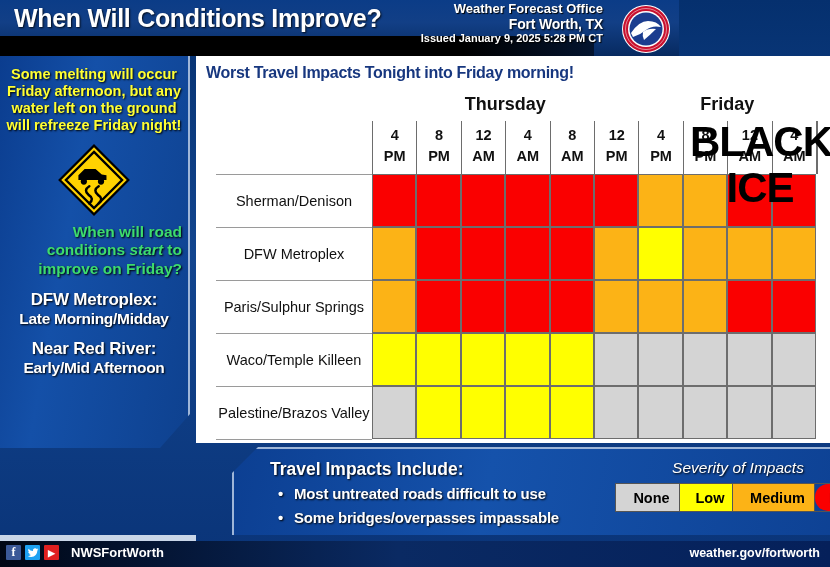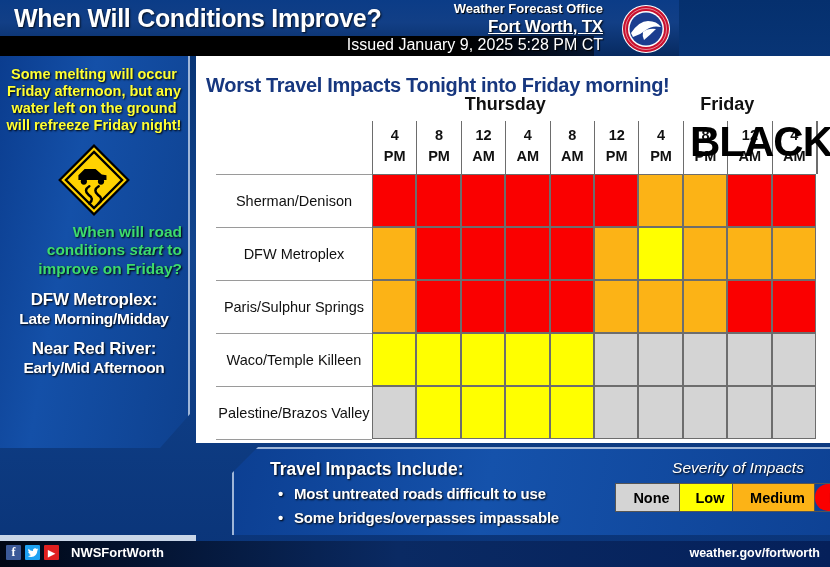--- a/index.html
+++ b/index.html
@@ -30,22 +30,22 @@
   }
   #title-underbar {
     position: absolute; left: 0; top: 36px; width: 594px; height: 20px;
     background: linear-gradient(90deg,#000 0%, #000 78%, #04142f 100%);
   }
   #wfo-block {
     position: absolute; right: 76px; top: 2px; text-align: right;
     color: #ffffff; line-height: 1.12;
   }
   #wfo-line1 { font-size: 13px; font-weight: bold; text-shadow: 1px 1px 1px #000; }
-  #wfo-line2 { font-size: 17px; font-weight: bold; text-shadow: 1px 1px 2px #000; letter-spacing:-.2px;text-decoration:underline;}
-  #wfo-line3 { font-size: 16px; font-weight: normal; text-shadow: 1px 1px 1px #000; }
+  #wfo-line2 { font-size: 14px; font-weight: bold; text-shadow: 1px 1px 2px #000; letter-spacing:-.2px;}
+  #wfo-line3 { font-size: 11px; font-weight: bold; text-shadow: 1px 1px 1px #000; }
   #noaa-logo {
     position: absolute; right: 8px; top: 4px; width: 50px; height: 50px;
   }
 
   
   #sidebar {
     position: absolute; left: 0; top: 56px; width: 190px; height: 392px;
     background: linear-gradient(100deg,#0b3d8f 0%, #1450a8 38%, #0e418f 100%);
     border-right: 2px solid #9fb6d8;
     -webkit-clip-path: polygon(0 0, 190px 0, 190px 358px, 160px 392px, 0 392px);
@@ -73,21 +73,21 @@
     text-shadow: 1px 1px 2px #000; letter-spacing:-.3px;
   }
 
   
   #table-panel {
     position: absolute; left: 196px; top: 56px; width: 634px; height: 387px;
     background: #ffffff;
   }
   #table-heading {
     position: absolute; left: 10px; top: 8px;
-    font-size: 20px; font-weight: bold; color: #17377f; letter-spacing:-.3px;margin-top:10px;
+    font-size: 16px; font-weight: bold; color: #17377f; letter-spacing:-.3px;
   }
 
   
   .day-label {
     position: absolute; font-size: 18px; font-weight: bold; color: #111;
   }
 
   
   #grid {
     position: absolute; left: 176px; top: 65px; width: 444px; height: 318px;
@@ -361,20 +361,21 @@
         <div class="cell c-yellow" style="left: 177.6px; top: 265px;"></div>
         <div class="cell c-gray" style="left: 222px; top: 265px;"></div>
         <div class="cell c-gray" style="left: 266.4px; top: 265px;"></div>
         <div class="cell c-gray" style="left: 310.8px; top: 265px;"></div>
         <div class="cell c-gray" style="left: 355.2px; top: 265px;"></div>
         <div class="cell c-gray" style="left: 399.6px; top: 265px;"></div>
       </div>
 
     <div id="blackice">
       <div id="blackice-1">BLACK</div>
+      <div id="blackice-2">ICE</div>
     </div>
   </div>
 
   <div id="bottom-panel">
     <div id="impacts-title">Travel Impacts Include:</div>
     <div class="bullet-row" style="top:36px">
       <span class="bullet-dot">•</span><span>Most untreated roads difficult to use</span>
     </div>
     <div class="bullet-row" style="top:60px">
       <span class="bullet-dot">•</span><span>Some bridges/overpasses impassable</span>

